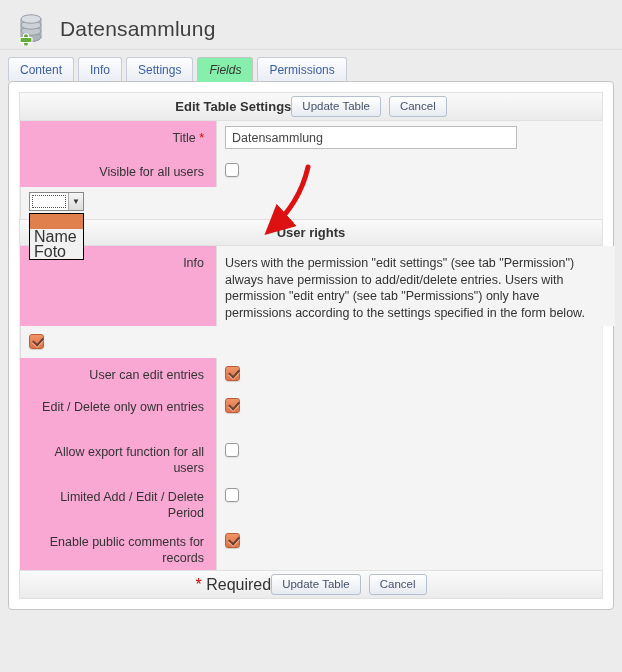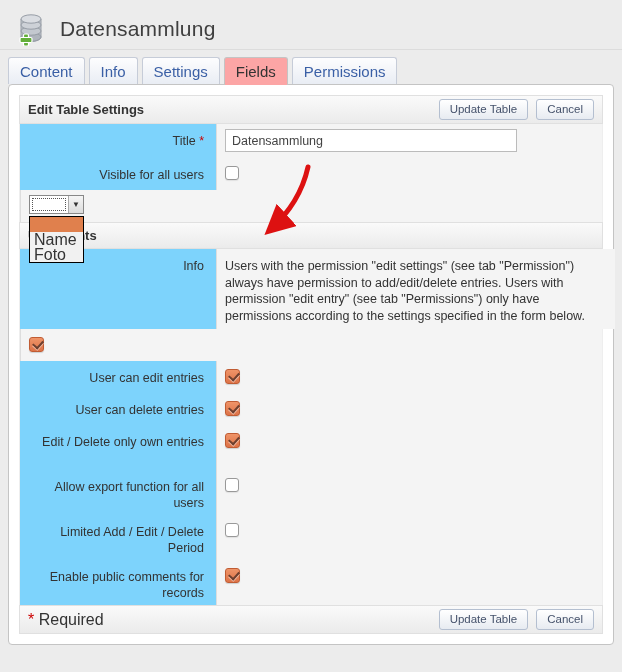--- a/index.html
+++ b/index.html
@@ -9,47 +9,47 @@
     font-family:"Liberation Sans","DejaVu Sans",sans-serif;
     color:#333; position:relative; overflow:hidden;
   }
   
   .page-header { padding:8px 14px 0 14px; height:50px; border-bottom:1px solid #dcdcdc; display:flex; align-items:center; gap:12px; }
   .db-icon { width:34px; height:34px; flex:0 0 auto; }
   .page-title { font-size:21px; color:#3f3f3f; letter-spacing:.2px; }
   
   .tab-bar { display:flex; gap:4px; margin:7px 0 0 8px; position:relative; z-index:2; }
   .tab {
-    font-size:15px; color:#3a5fa5; padding:5px 11px 4px 11px; cursor:pointer;
+    font-size:12px; color:#3a5fa5; padding:5px 11px 4px 11px; cursor:pointer;
     border:1px solid #c6ccd8; border-bottom:none; border-radius:3px 3px 0 0;
     background:linear-gradient(#fdfdfe,#e9edf4);
   }
   .tab.active {
-    color:#333; background:#fca5a5; border-color:#c4c4c4; position:relative;
-    margin-bottom:-1px; padding-bottom:5px;
+    color:#333; background:#86efac; border-color:#c4c4c4; position:relative;
+    margin-bottom:-1px; padding-bottom:5px;font-style:italic;
   }
   
   .panel {
     position:relative; margin:0 8px; background:#fff;
     border:1px solid #c4c4c4; border-radius:4px; padding:10px;
   }
   .section-bar {
-    display:flex; align-items:center; justify-content:space-between;
+    display:flex; align-items:center; justify-content:center;
     background:linear-gradient(#fafafa,#ebebeb);
     border:1px solid #e0e0e0; padding:3px 8px; min-height:27px;
   }
   .section-title { font-weight:bold; font-size:13px; color:#333; }
   .btn-group { display:flex; gap:8px; }
   .btn {
     font-size:11.5px; color:#45526b; background:linear-gradient(#ffffff,#e7ebf1);
     border:1px solid #b4bfd0; border-radius:3px; padding:3px 10px 4px 10px; cursor:pointer;
     font-family:inherit;
   }
   
-  .form-block { background:#7dd3fc; border-left:1px solid #eee; border-right:1px solid #eee; }
+  .form-block { background:#f9a8d4; border-left:1px solid #eee; border-right:1px solid #eee; }
   .form-row { display:flex; align-items:stretch; }
   .cell-label {
     width:196px; flex:0 0 auto; text-align:right;
     font-size:12.5px; color:#333; padding:9px 12px 4px 8px; line-height:16px;
   }
   .cell-field {
     flex:1; border-left:1px solid #dddddd; background:#f4f4f4;
     padding:5px 8px; position:relative;
   }
   .req { color:#cc0000; }
@@ -189,26 +189,20 @@
           <div class="cell-field">
             <div class="cb checked"></div>
           </div>
         </div>
         <div class="form-row row-check">
           <div class="cell-label">User can edit entries</div>
           <div class="cell-field">
             <div class="cb checked"></div>
           </div>
         </div>
-        <div class="form-row row-check">
-          <div class="cell-label">User can delete entries</div>
-          <div class="cell-field">
-            <div class="cb checked"></div>
-          </div>
-        </div>
         <div class="form-row row-tall">
           <div class="cell-label">Edit / Delete only own entries</div>
           <div class="cell-field">
             <div class="cb checked"></div>
           </div>
         </div>
         <div class="form-row row-tall">
           <div class="cell-label">Allow export function for all users</div>
           <div class="cell-field">
             <div class="cb unchecked"></div>

